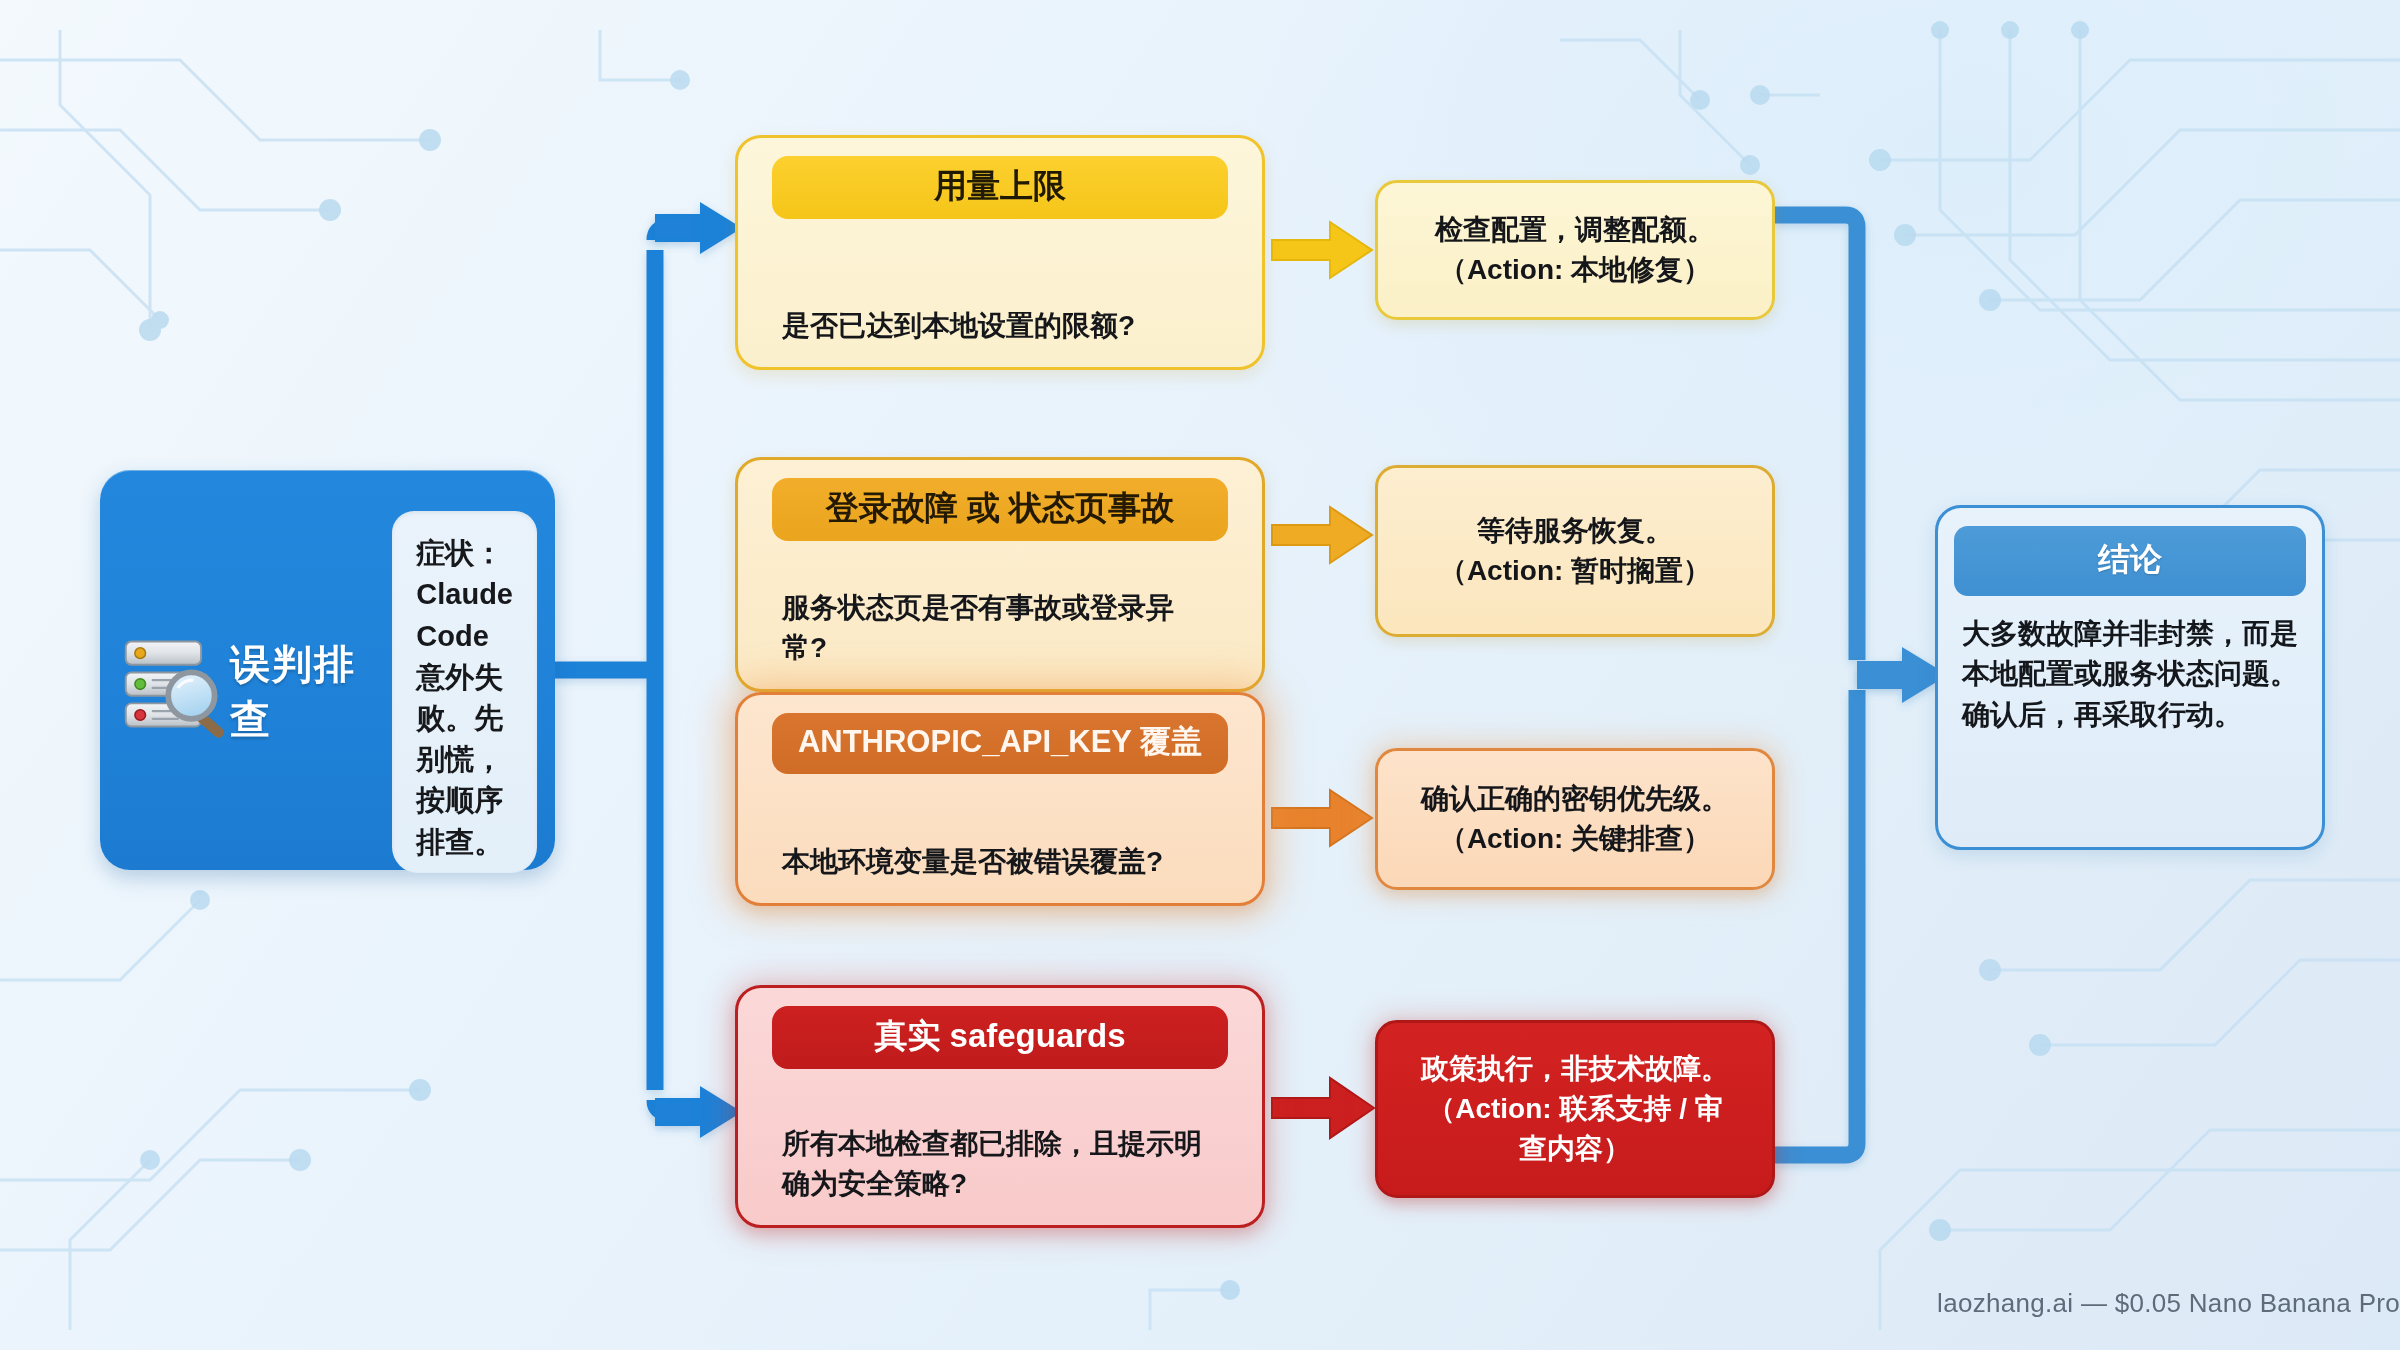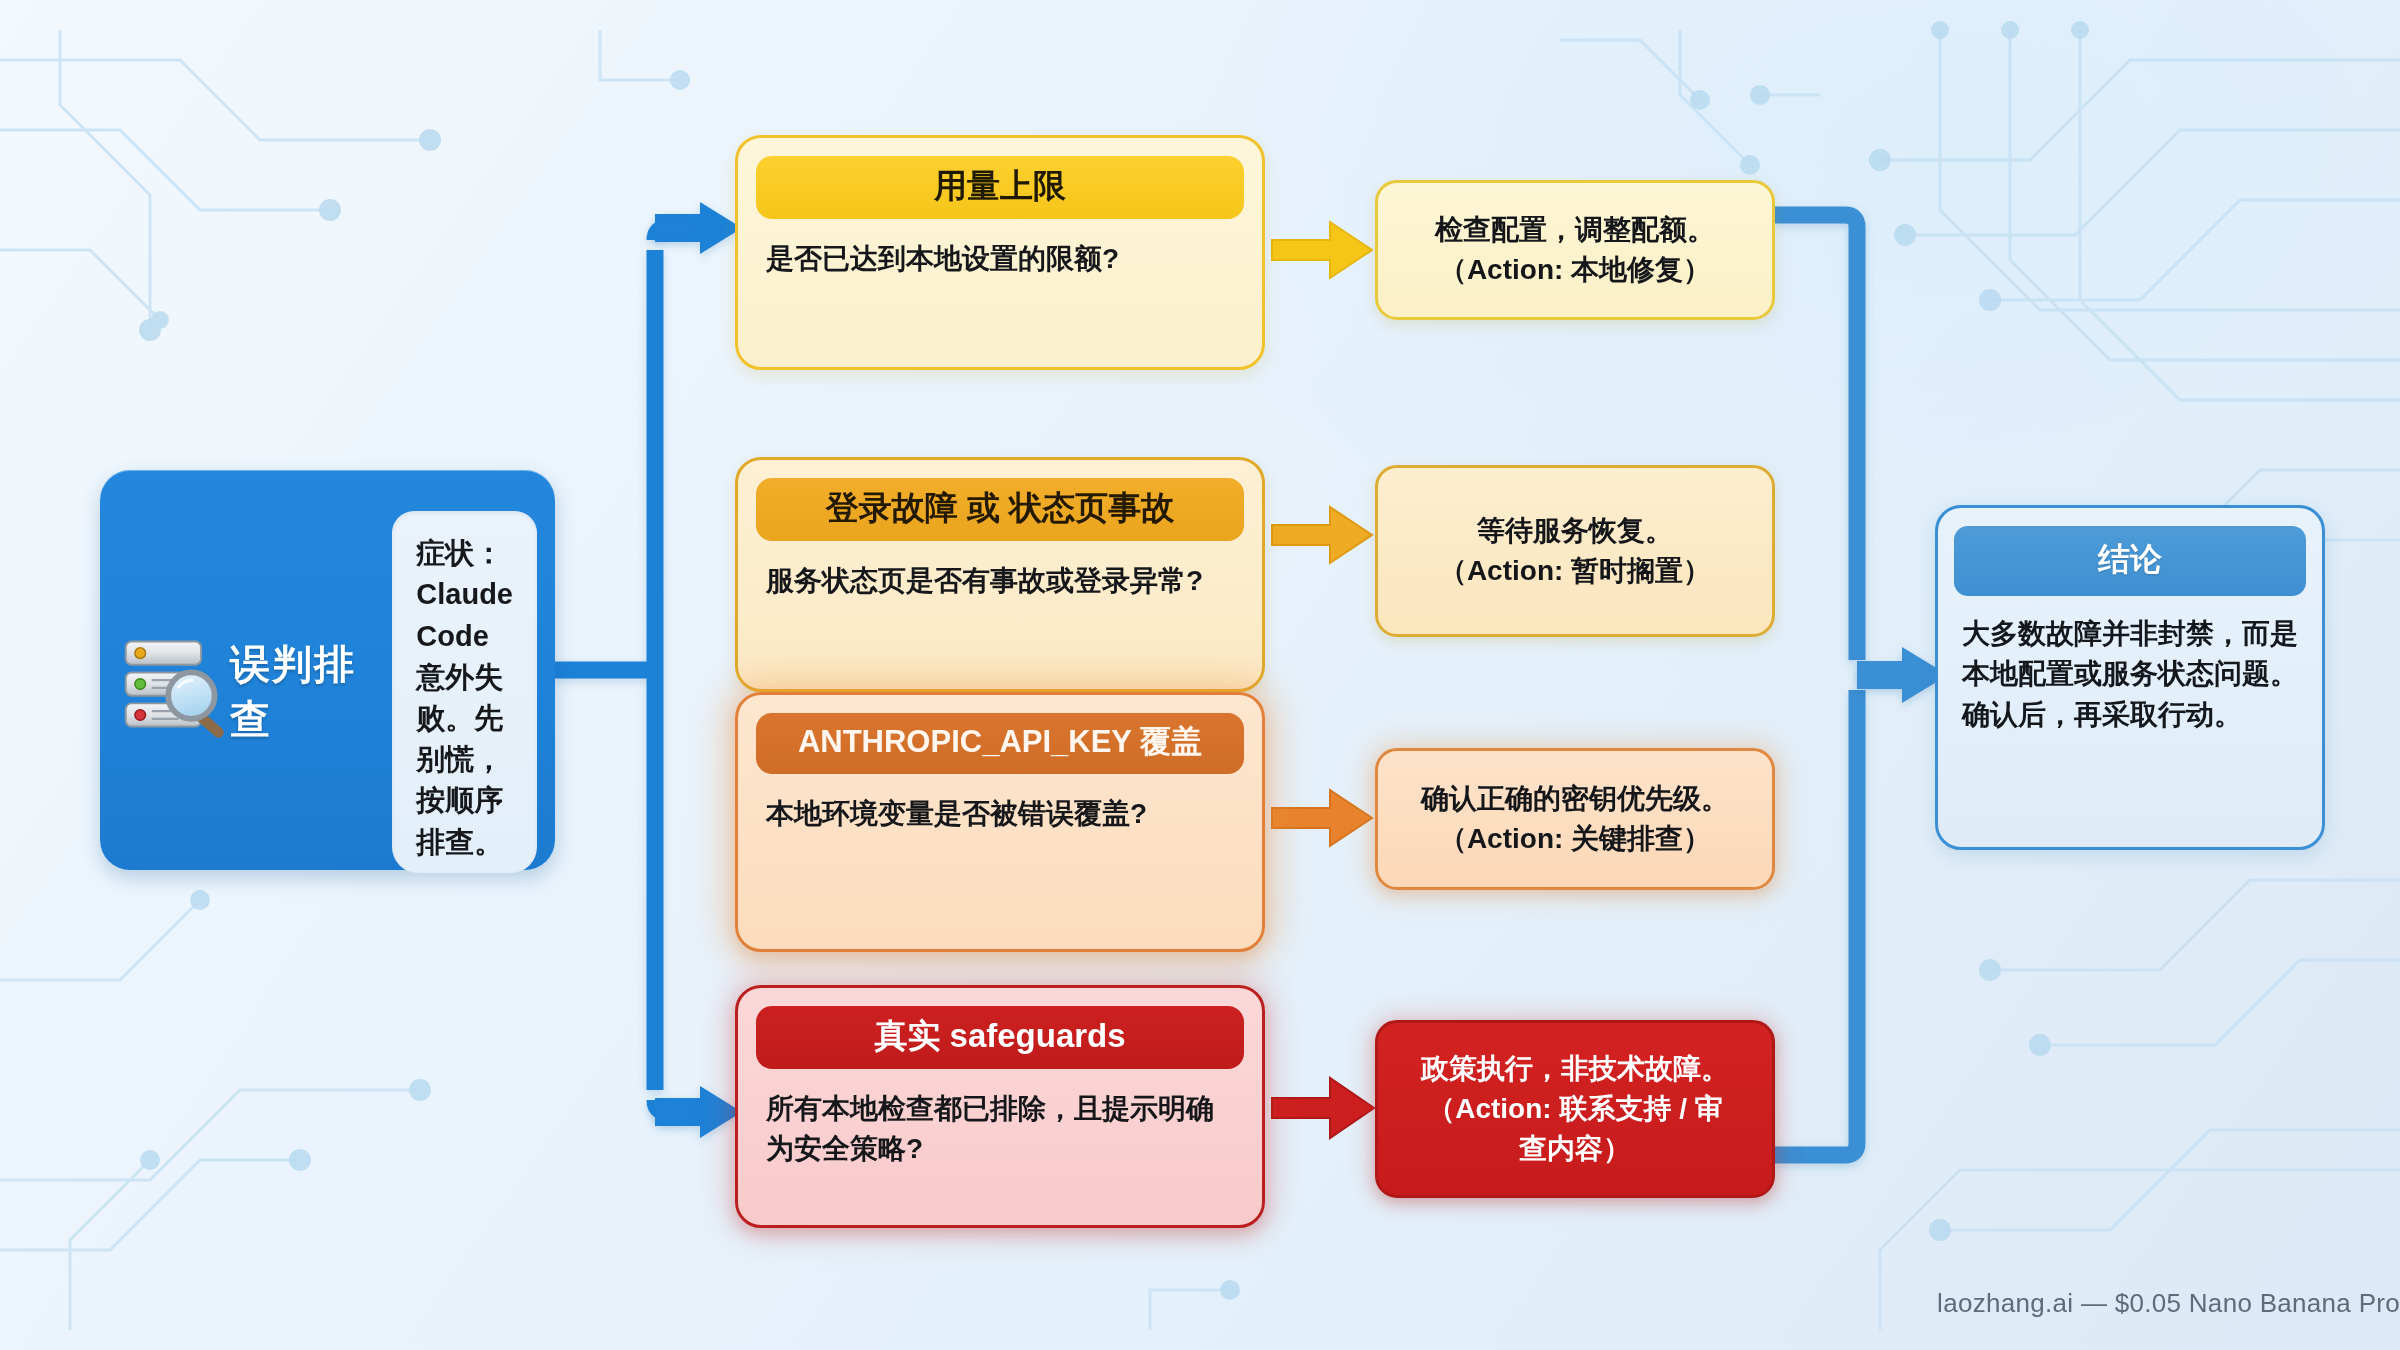--- a/index.html
+++ b/index.html
@@ -40,22 +40,22 @@
     border-radius:22px 22px 26px 26px;
     flex:1; padding:22px 24px 10px;
     font-size:29px; line-height:1.42; color:#16181b;
     font-weight:bold;
     box-shadow:inset 0 2px 4px rgba(40,90,140,.10);
   }
 
   
   .card{
     position:absolute; left:735px; width:530px;
-    border-radius:26px; padding:18px 18px 20px;
-    display:flex; flex-direction:column;
+    border-radius:26px; padding:18px 34px 20px;
+    display:flex; flex-direction:column;justify-content:space-between;
   }
   .card-head{
     border-radius:16px; padding:13px 14px 15px;
     text-align:center; font-size:33px; font-weight:bold;
     line-height:1.05; white-space:nowrap;
   }
   .card-body{
     margin-top:20px; padding:0 10px;
     font-size:28px; line-height:1.45; font-weight:bold; color:#15171a;
   }
@@ -65,21 +65,21 @@
     border:3px solid #f0c22c;
     box-shadow:0 6px 16px rgba(196,150,20,.16); }
   .card.c1 .card-head{ background:linear-gradient(180deg,#fcd02f 0%,#f5c518 100%); color:#201a05; }
 
   .card.c2{ top:413px; height:235px;
     background:linear-gradient(180deg,#fdf0d4 0%,#fbe9c5 100%);
     border:3px solid #e0a92a;
     box-shadow:0 6px 16px rgba(180,130,20,.17);margin-top:44px; }
   .card.c2 .card-head{ background:linear-gradient(180deg,#f2ae2a 0%,#eaa41e 100%); color:#241a03; }
 
-  .card.c3{ top:692px; height:260px;
+  .card.c3{ top:692px; height:214px;
     background:linear-gradient(180deg,#fde6cf 0%,#fbdcbd 100%);
     border:3px solid #e2803a;
     box-shadow:0 0 34px 12px rgba(240,150,70,.35), 0 6px 16px rgba(190,100,35,.20); }
   .card.c3 .card-head{ background:linear-gradient(180deg,#d9752e 0%,#cf6c26 100%); color:#fff7ef; font-size:31px; }
 
   .card.c4{ top:985px; height:243px;
     background:linear-gradient(180deg,#fbd8d8 0%,#f9caca 100%);
     border:3px solid #bb1f1f;
     box-shadow:0 0 30px 8px rgba(215,60,50,.22), 0 6px 16px rgba(170,30,30,.22); }
   .card.c4 .card-head{ background:linear-gradient(180deg,#cd2020 0%,#c01b1b 100%); color:#fff; }

